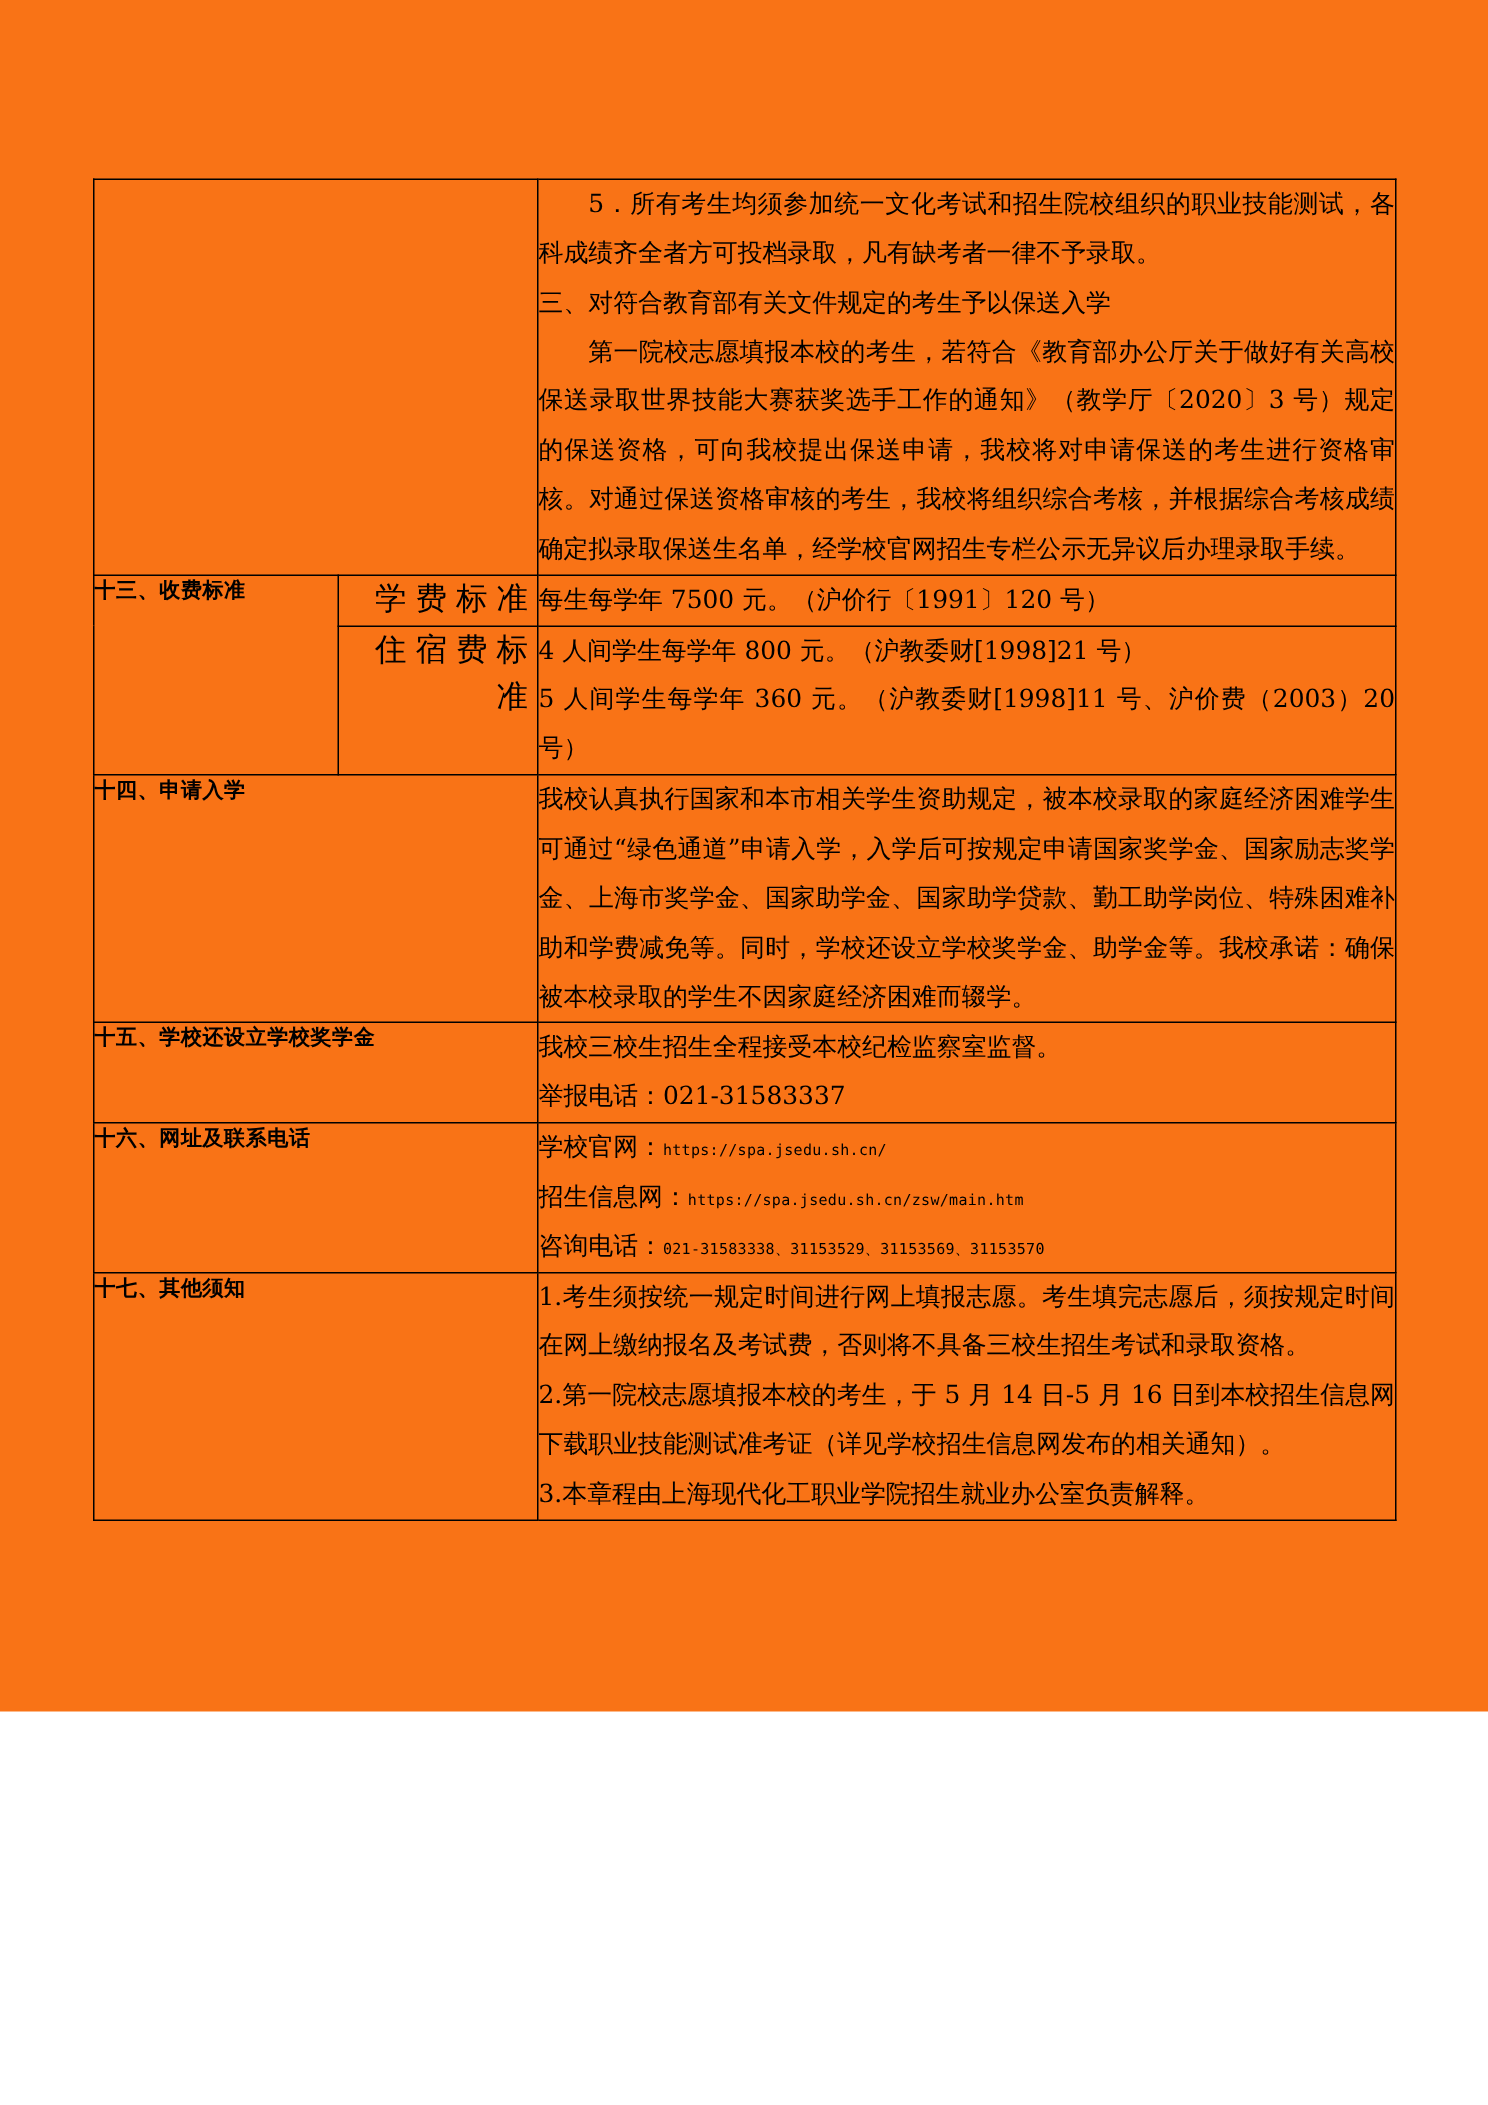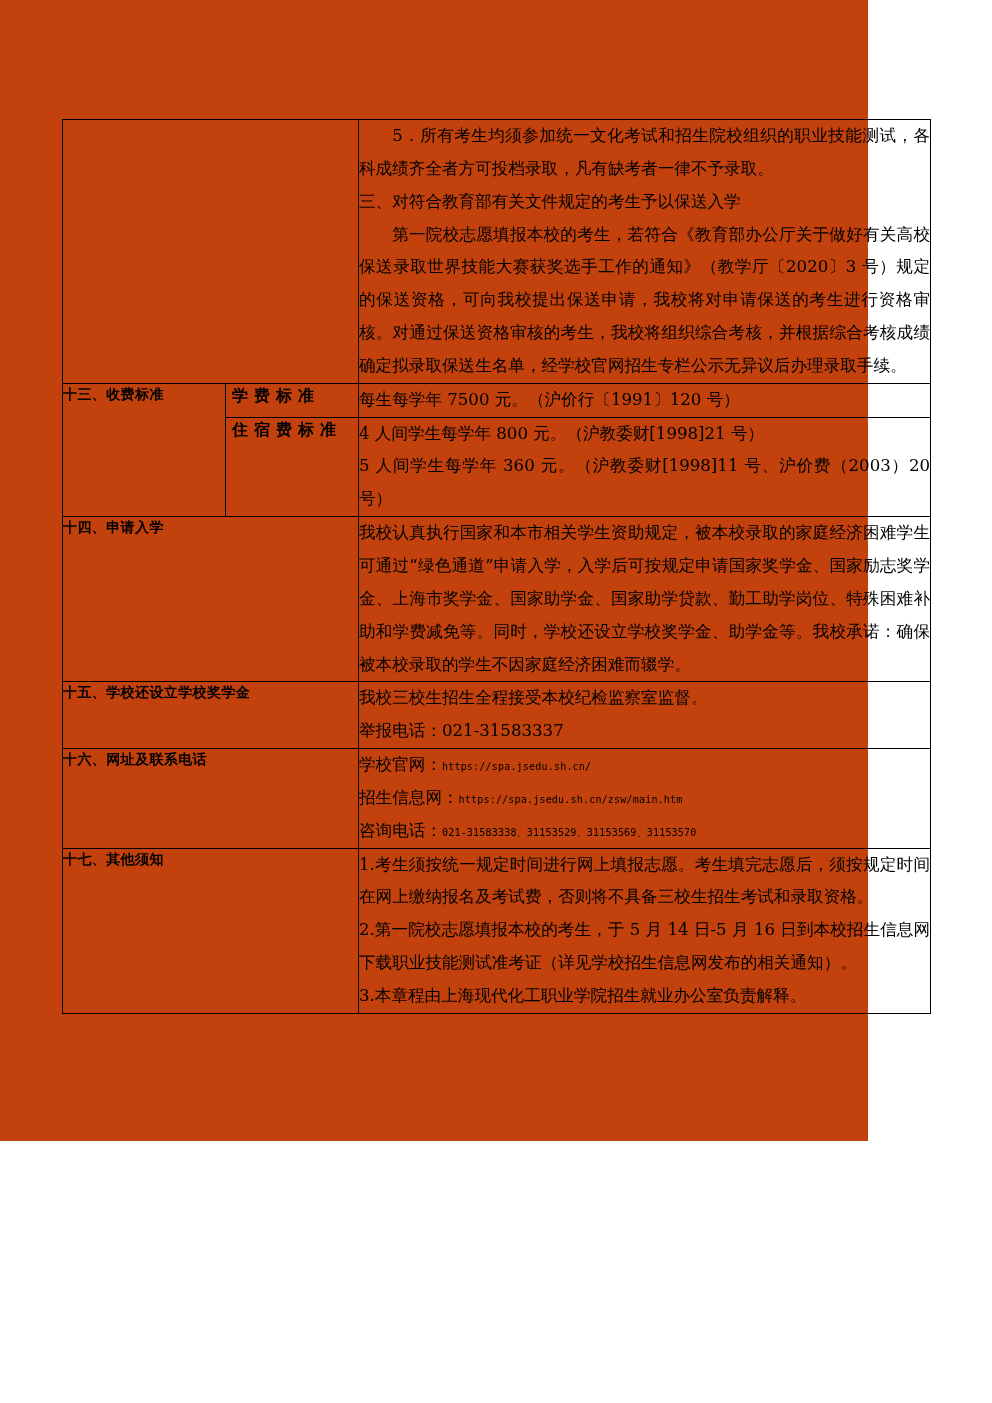--- a/index.html
+++ b/index.html
@@ -14,23 +14,23 @@
     position: relative;
     font-family: "DejaVu Serif", "Liberation Serif", serif;
     color: #000000;
     overflow: hidden;
   }
 
   .page {
     position: absolute;
     left: 0;
     top: 0;
-    width: 868px;
+    width: 992px;
     height: 1403px;
-    background: #c2410c;
+    background: #f97316;
   }
 
   table.doc-table {
     position: absolute;
     left: 62px;
     top: 119px;
     width: 868px;
     border-collapse: collapse;
     table-layout: fixed;
   }
@@ -53,24 +53,24 @@
     font-size: 14px;
     font-weight: bold;
     letter-spacing: 0.4px;
     line-height: 1.5;
     font-family: "DejaVu Serif", "Liberation Serif", serif;
   }
 
   
   td.sublabel-cell {
     vertical-align: middle;
-    text-align: left;
+    text-align: right;
     padding: 6px 7px;
-    font-size: 16px;
-    font-weight: bold;
+    font-size: 21px;
+    font-weight: normal;
     line-height: 1.5;
   }
   .spread {
     display: inline-block;
     letter-spacing: 6px;
     text-indent: 6px;
   }
 
   
   td.content-cell {

